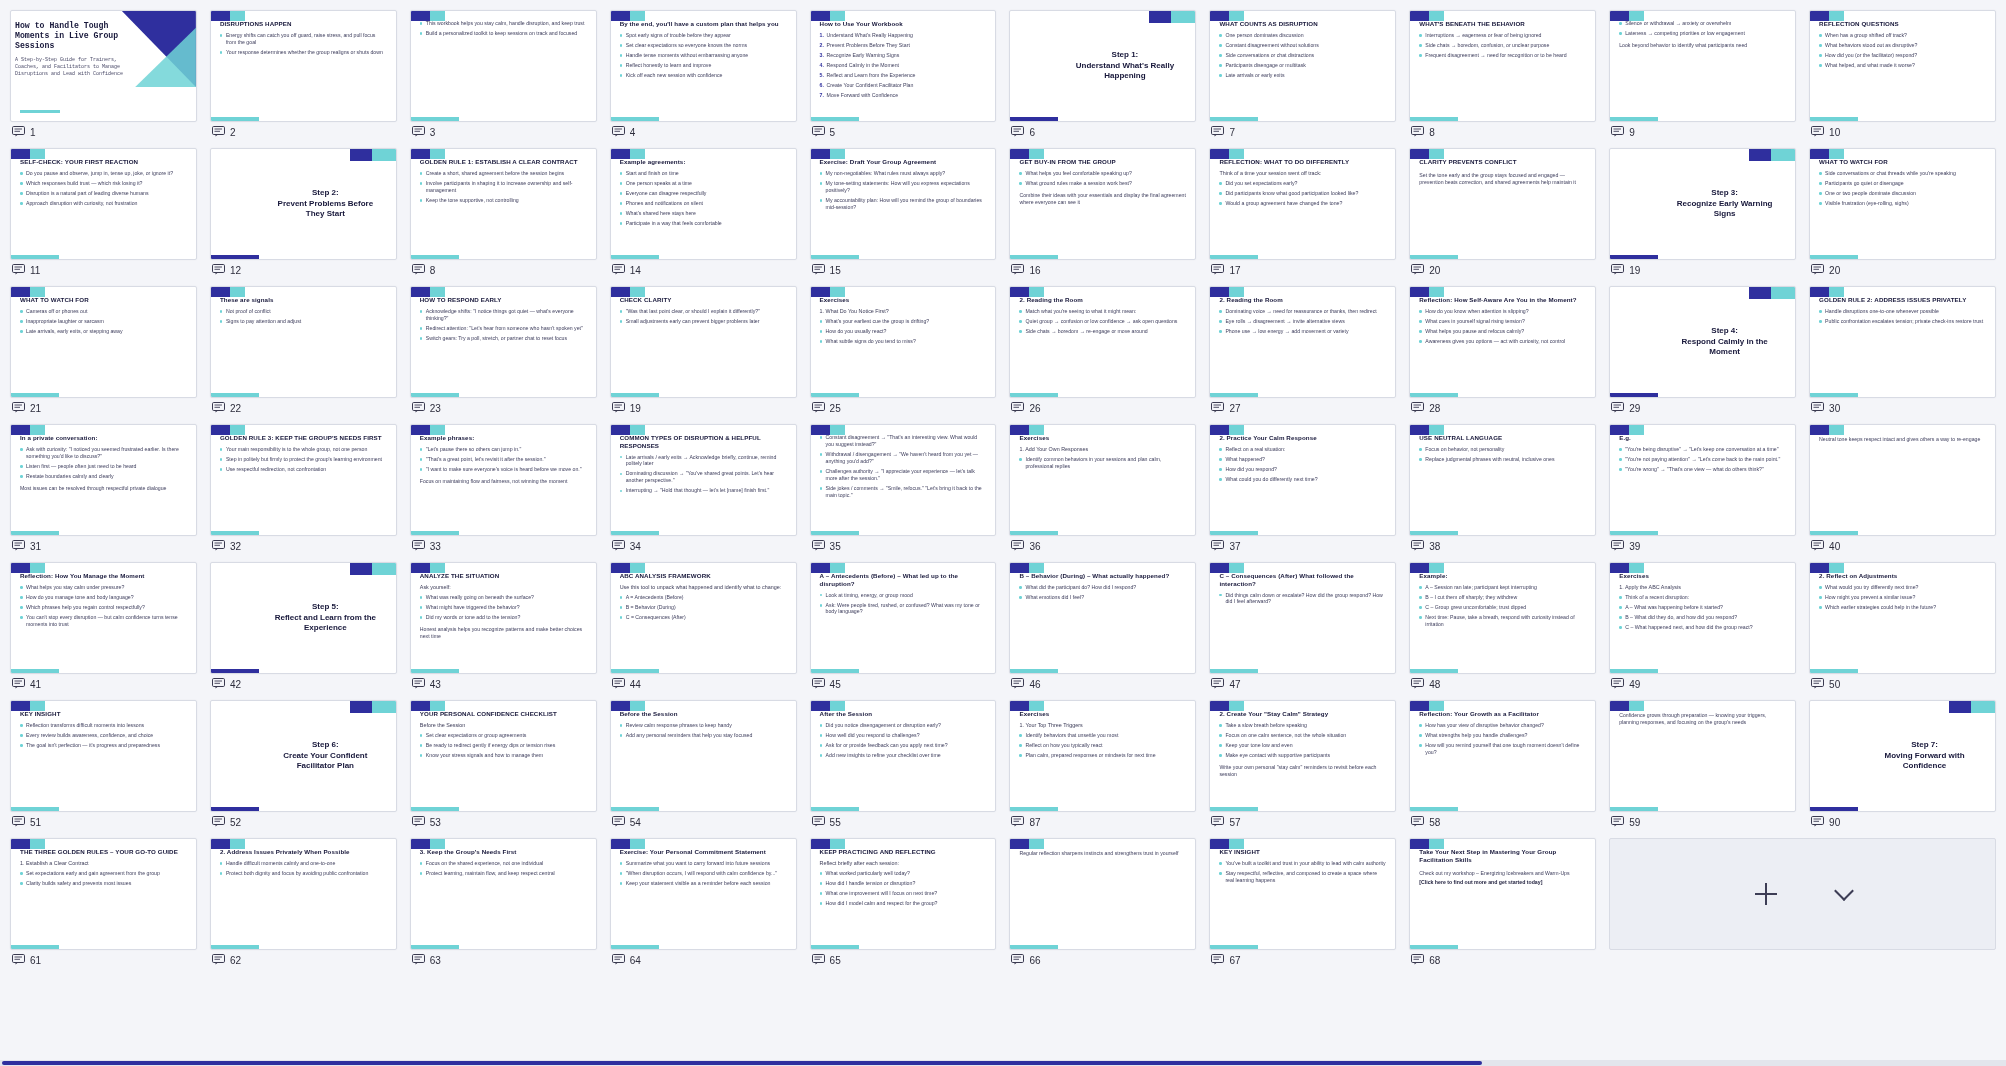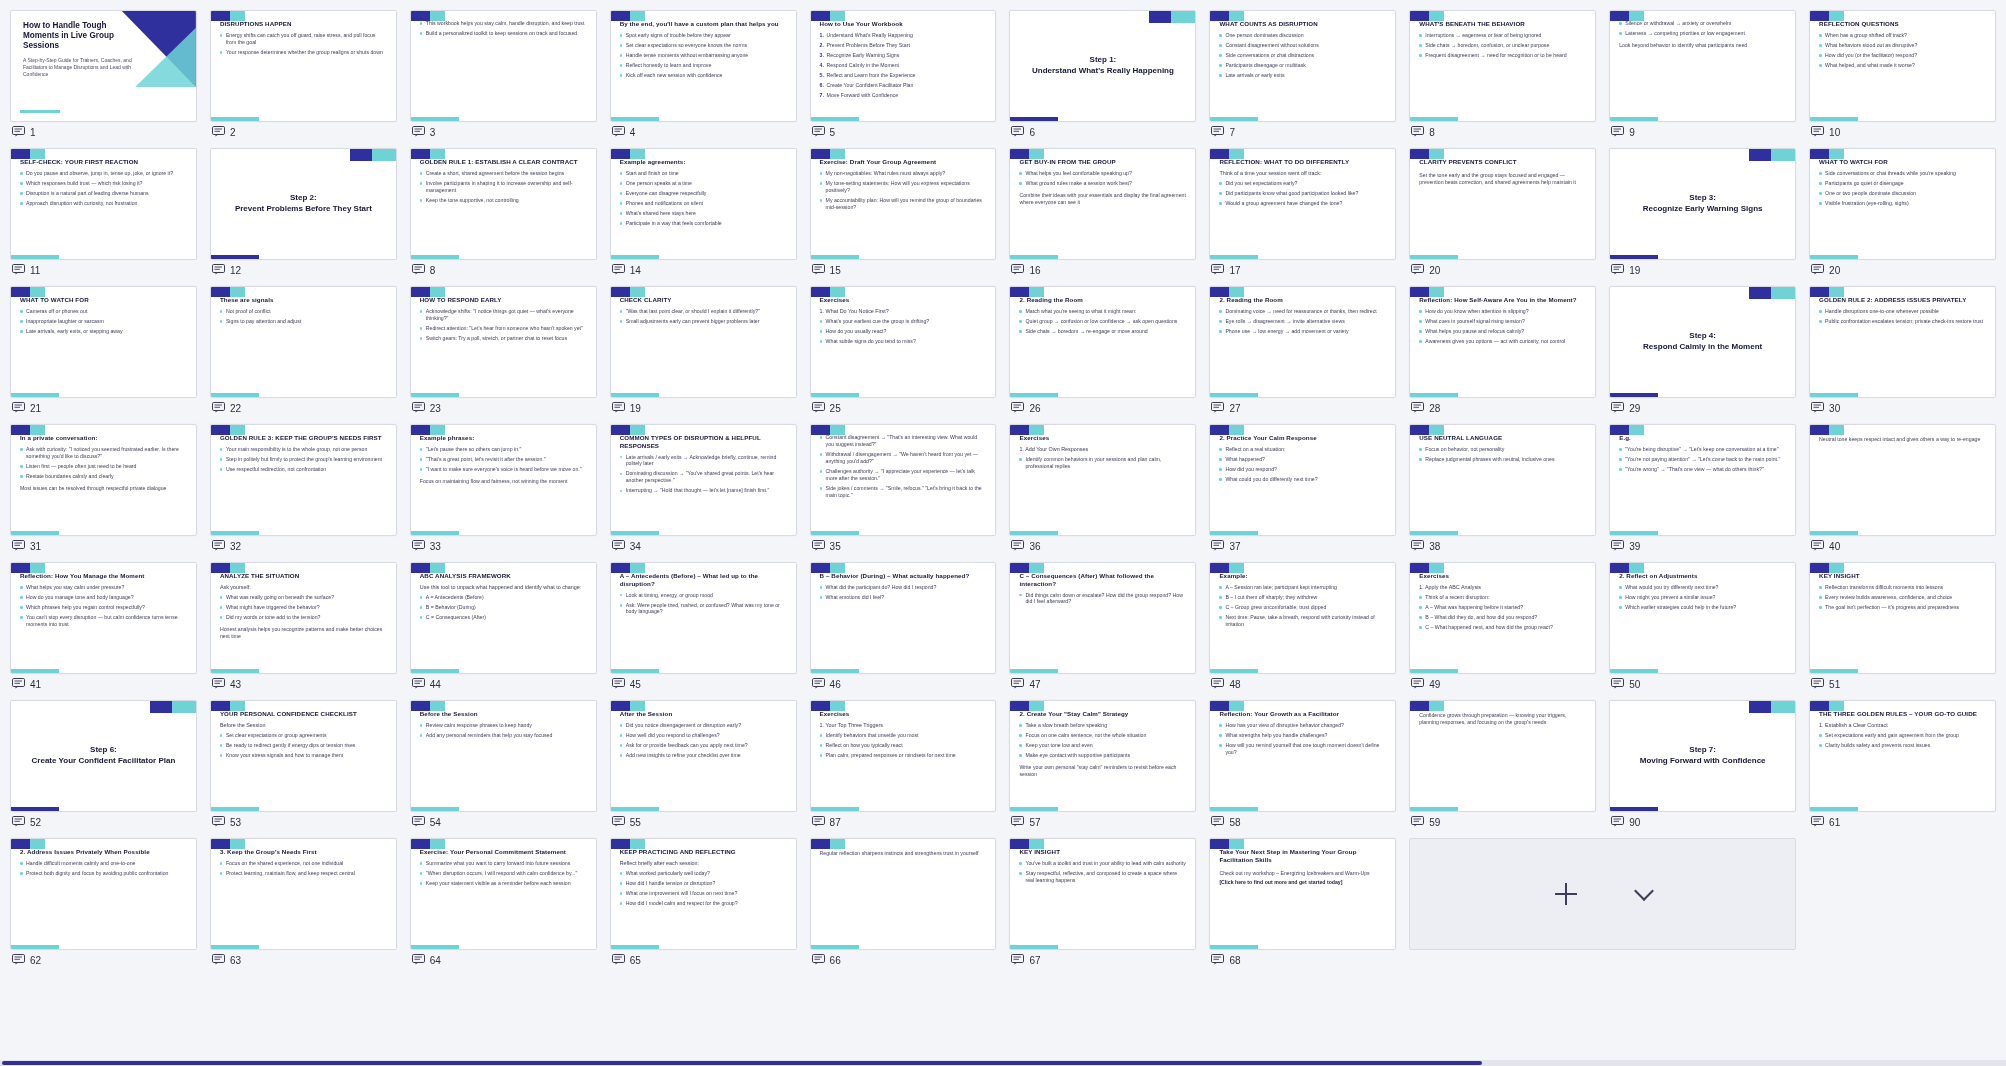--- a/index.html
+++ b/index.html
@@ -117,35 +117,36 @@
     color: #3d3d5c;
     line-height: 1.35;
     margin-top: 2px;
   }
   
   .step-slide .inner {
     align-items: center;
     justify-content: center;
     text-align: center;
     padding: 10px 14px;
+    margin-left: 44px;
   }
   .step-eyebrow {
     font-size: 8px;
     font-weight: bold;
     color: #17173a;
     line-height: 1.35;
   }
   .step-main {
     font-size: 8px;
     font-weight: bold;
     color: #17173a;
     line-height: 1.35;
   }
   
-  .cover .inner { padding: 10px 12px; }
+  .cover .inner { padding: 10px 4px; font-family: Liberation Mono, monospace; }
   .cover-title {
     font-size: 8.2px;
     font-weight: bold;
     color: #17173a;
     line-height: 1.22;
     width: 74%;
   }
   .cover-sub {
     margin-top: 6px;
     font-size: 5px;
@@ -1157,20 +1158,39 @@
           <span class="cmt-icon"><svg width="13" height="11" viewBox="0 0 13 11">
               <rect x="0.5" y="0.5" width="12" height="8" rx="1.2" fill="none" stroke="#3a3a50" stroke-width="1"></rect>
               <path d="M3.5 8.5 L3.5 10.6 L6 8.5 Z" fill="#3a3a50"></path>
               <line x1="2.5" y1="3" x2="10" y2="3" stroke="#3a3a50" stroke-width="0.9"></line>
               <line x1="2.5" y1="5.3" x2="8" y2="5.3" stroke="#3a3a50" stroke-width="0.9"></line>
             </svg></span>
           <span class="num">41</span>
         </div>
       </div>
       <div class="slide-cell">
+        <div class="slide step-slide">
+          <div class="corner wide"></div>
+          <div class="inner">
+            <div class="step-eyebrow">Step 5:</div>
+            <div class="step-main">Reflect and Learn from the Experience</div>
+          </div>
+          <div class="bottombar blue"></div>
+        </div>
+        <div class="meta">
+          <span class="cmt-icon"><svg width="13" height="11" viewBox="0 0 13 11">
+              <rect x="0.5" y="0.5" width="12" height="8" rx="1.2" fill="none" stroke="#3a3a50" stroke-width="1"></rect>
+              <path d="M3.5 8.5 L3.5 10.6 L6 8.5 Z" fill="#3a3a50"></path>
+              <line x1="2.5" y1="3" x2="10" y2="3" stroke="#3a3a50" stroke-width="0.9"></line>
+              <line x1="2.5" y1="5.3" x2="8" y2="5.3" stroke="#3a3a50" stroke-width="0.9"></line>
+            </svg></span>
+          <span class="num">42</span>
+        </div>
+      </div>
+      <div class="slide-cell">
         <div class="slide">
           <div class="lcorner"></div>
           <div class="inner">
             <div class="s-title">ANALYZE THE SITUATION</div>
             <div class="s-sub">Ask yourself:</div>
             <ul class="s-list">
               <li>What was really going on beneath the surface?</li>
               <li>What might have triggered the behavior?</li>
               <li>Did my words or tone add to the tension?</li>
             </ul>

